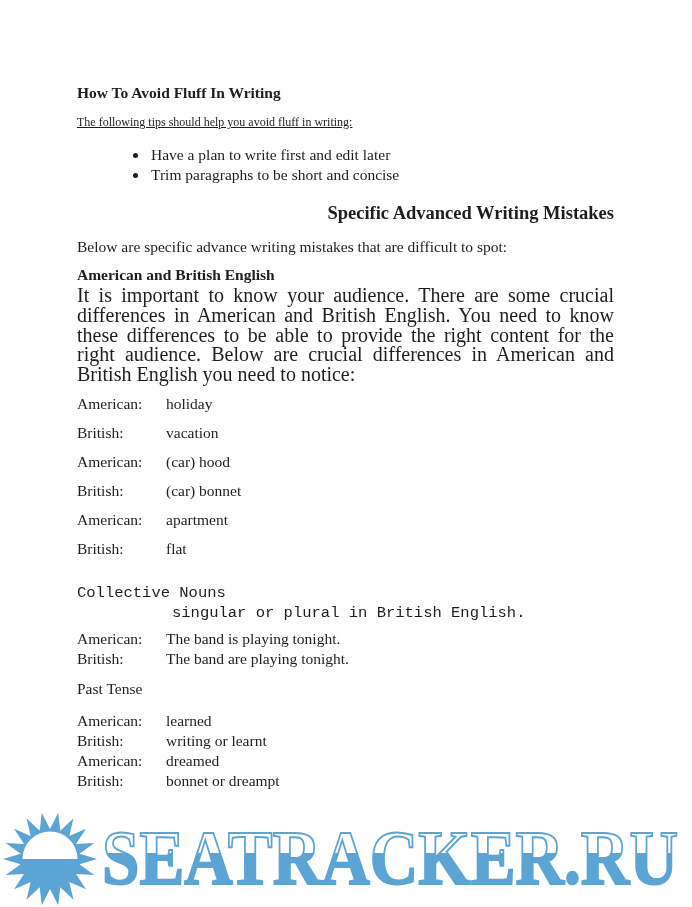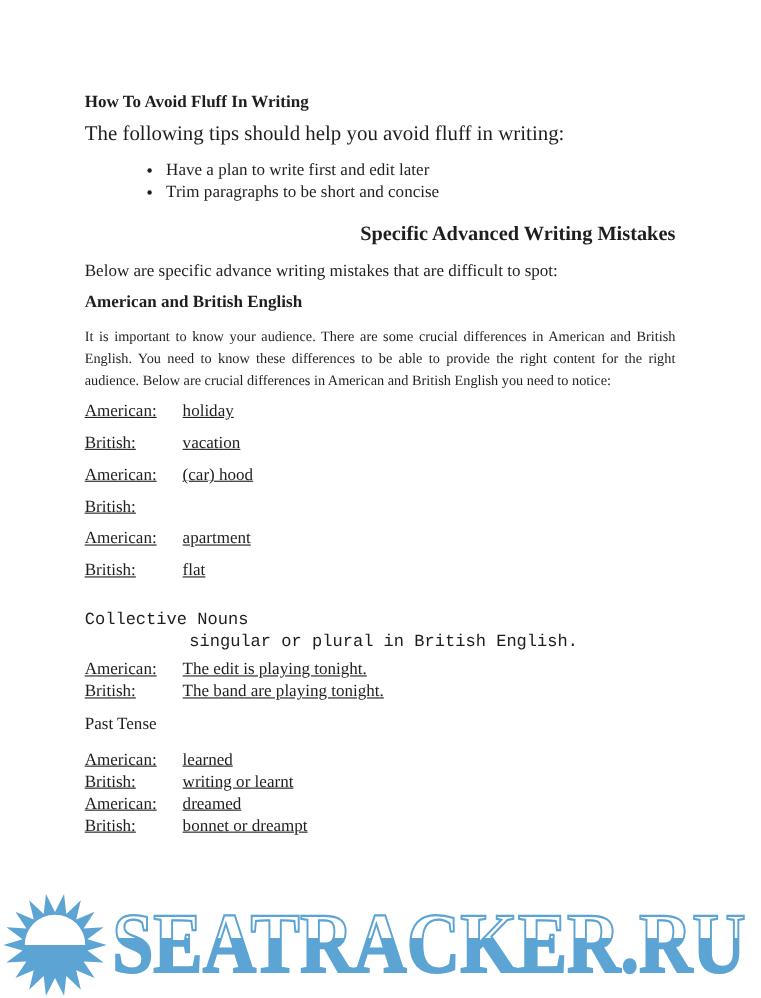--- a/index.html
+++ b/index.html
@@ -15,47 +15,47 @@
     position:absolute;
     top:0; left:77px;
     width:537px;
   }
   .content > * { margin:0; }
 
   .h-small {
     margin-top:83px;
     font-size:15.5px; line-height:20px; font-weight:bold;
   }
-  .p-intro { margin-top:9px; font-size:19px; line-height:20px; }
+  .p-intro { margin-top:9px; font-size:12px; line-height:20px;text-decoration:underline; }
   ul.tips {
     margin-top:13px; padding-left:72px;
     font-size:15.5px; line-height:19.5px;
   }
   ul.tips li { padding-left:2px; }
   .h-large {
     margin-top:17px;
     font-size:18.5px; line-height:25px; font-weight:bold;text-align:right;
   }
   .p-below { margin-top:11px; font-size:15.5px; line-height:20px; }
   .h-sub {
     margin-top:8px;
     font-size:15.5px; line-height:20px; font-weight:bold;
   }
   .p-just {
-    margin-top:11px;
-    font-size:13px; line-height:19.8px;
+    margin-top:1px;
+    font-size:20px; line-height:19.8px;
     text-align:justify;
   }
   .p-label { margin-top:11px; font-size:15.5px; line-height:20px; }
 
   .rows-loose { margin-top:9px; }
   .rows-loose .row { margin-bottom:9px; }
   .row {
     display:flex;
-    font-size:15.5px; line-height:20px;text-decoration:underline;
+    font-size:15.5px; line-height:20px;
   }
   .row .term { width:89px; flex:0 0 89px; }
   .row .def  { flex:1; }
 
   .collective { margin-top:24px; font-size:15.5px; line-height:20px;font-family:Liberation Mono, monospace; }
   .jline { text-align:justify; text-align-last:justify; }
   .iline { margin-left:95px; }
 
   .rows-tight { margin-top:6px; }
   .p-past { margin-top:10px; font-size:15.5px; line-height:20px; }
@@ -96,40 +96,41 @@
     <div class="row">
       <span class="term">British:</span>
       <span class="def">vacation</span>
     </div>
     <div class="row">
       <span class="term">American:</span>
       <span class="def">(car) hood</span>
     </div>
     <div class="row">
       <span class="term">British:</span>
+      <span class="def">(car) bonnet</span>
     </div>
     <div class="row">
       <span class="term">American:</span>
       <span class="def">apartment</span>
     </div>
     <div class="row">
       <span class="term">British:</span>
       <span class="def">flat</span>
     </div>
   </div>
 
   <div class="collective">
     <div>Collective Nouns</div>
     <div class="iline">singular or plural in British English.</div>
   </div>
 
   <div class="rows-tight">
     <div class="row">
       <span class="term">American:</span>
-      <span class="def">The edit is playing tonight.</span>
+      <span class="def">The band is playing tonight.</span>
     </div>
     <div class="row">
       <span class="term">British:</span>
       <span class="def">The band are playing tonight.</span>
     </div>
   </div>
 
   <p class="p-past">Past Tense</p>
 
   <div class="rows-past">

